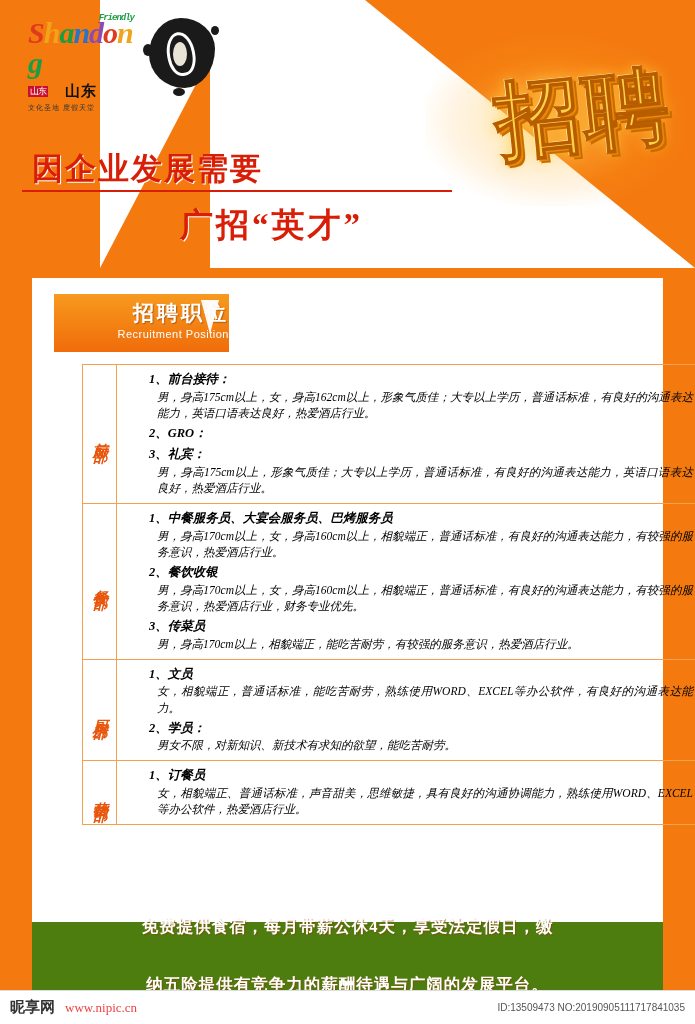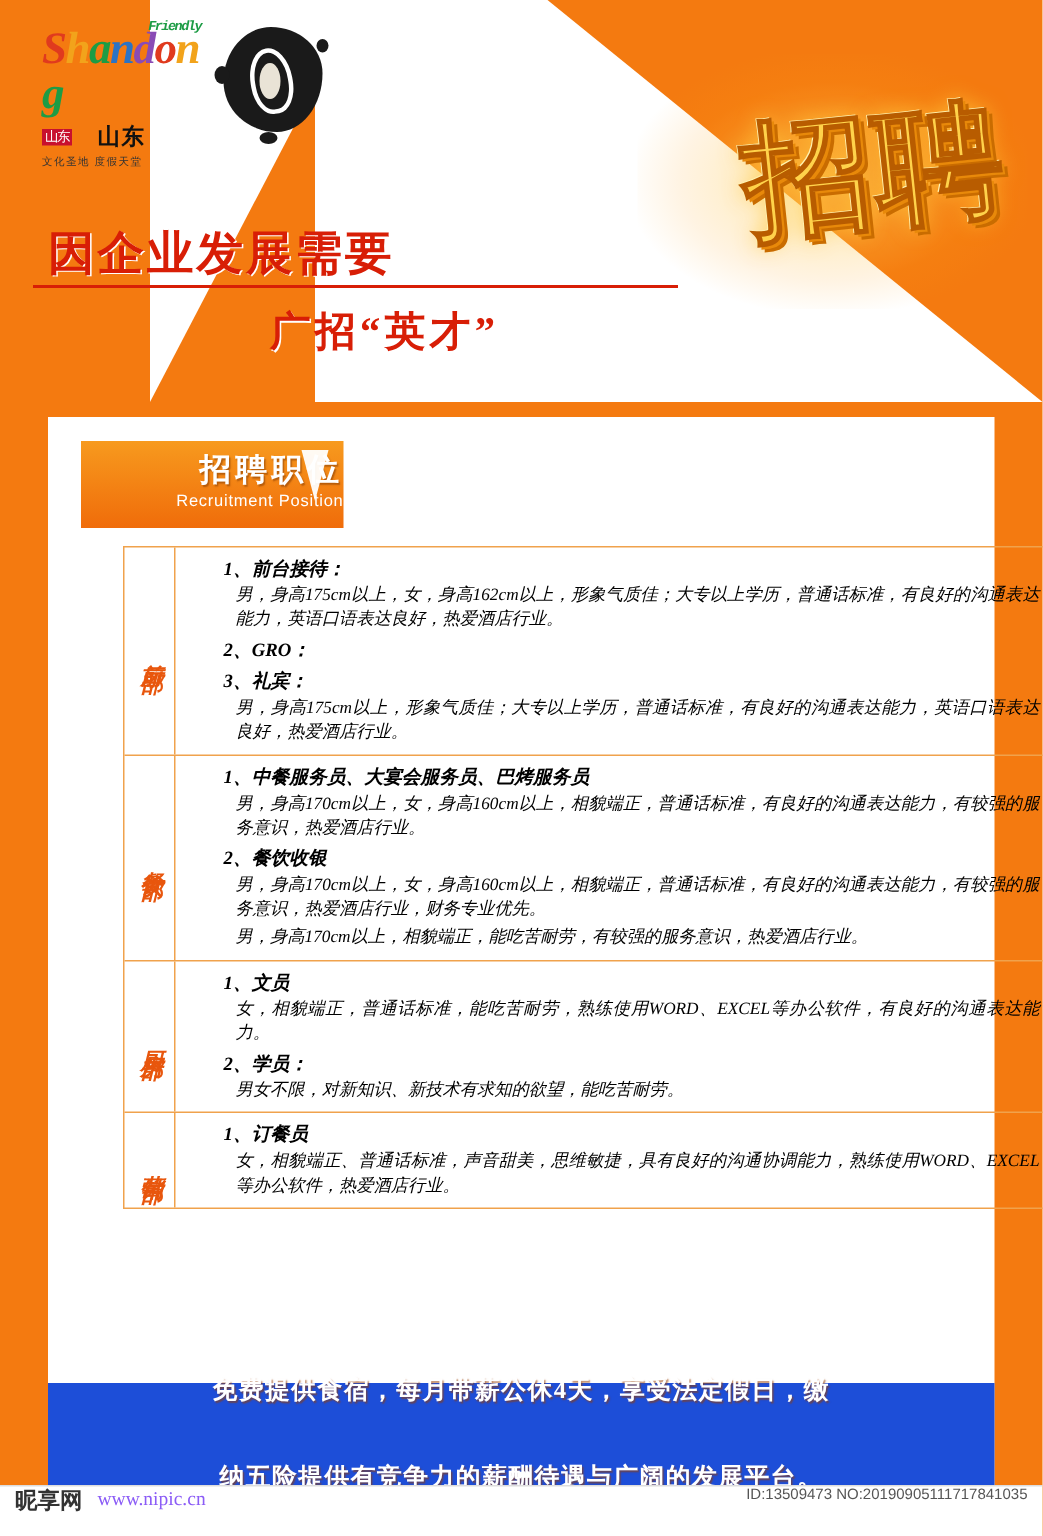--- a/index.html
+++ b/index.html
@@ -109,21 +109,21 @@
   .headline1 {
     position: absolute; left: 32px; top: 148px; z-index: 8;
     font-family: "Liberation Serif", serif;
     font-size: 31px; font-weight: bold;
     color: #d81e06; letter-spacing: 2px;
     text-shadow: 1px 1px 0 #fff;
   }
   .headline2 {
     position: absolute; left: 180px; top: 203px; z-index: 8;
     font-family: "Liberation Serif", serif;
-    font-size: 27px; font-weight: bold;
+    font-size: 33px; font-weight: bold;
     color: #d81e06; letter-spacing: 3px;
     text-shadow: 1px 1px 0 #fff;
   }
   .rule {
     position: absolute; left: 22px; top: 190px; width: 430px; height: 2px;
     background: #d81e06; z-index: 8;
   }
   
   .card {
     position: absolute; left: 32px; top: 278px; width: 631px; height: 712px;
@@ -185,46 +185,46 @@
     color: #000; padding-left: 22px; line-height: 1.5;
   }
   .job-desc {
     font-family: "Liberation Serif", serif;
     font-size: 11.5px; color: #000; line-height: 1.45;
     padding-left: 30px; text-align: justify;
   }
   
   .banner {
     position: absolute; left: 32px; top: 922px; width: 631px; height: 68px;
-    background: #1d4ed8;
+    background: #4d7c0f;
     display: flex; align-items: center; justify-content: center;
     flex-direction: column;
     padding: 0 14px;
     gap: 31px;
   }
   .banner .line {
     font-family: "Liberation Serif", serif;
     font-size: 16.5px; font-weight: bold; color: #ffffff;
     letter-spacing: 1px; line-height: 1.6;
     text-shadow: 1px 1px 1px rgba(150,60,0,.6);
   }
   
   .footer {
     position: absolute; left: 0; bottom: 0; width: 695px; height: 34px;
     background: #ffffff;
     border-top: 1px solid #ddd;
-    display: flex; align-items: flex-start;
+    display: flex; align-items: center;
   }
   .footer .brand {
     font-family: "Liberation Serif", serif;
     font-size: 15px; font-weight: bold; color: #333;
     margin-left: 10px;
   }
   .footer .url {
-    font-size: 13px; color: #8b5cf6; margin-left: 10px;
+    font-size: 13px; color: #ef4444; margin-left: 10px;
     font-family: "Liberation Serif", serif;
   }
   .footer .id {
     margin-left: auto; margin-right: 10px;
     font-size: 10px; color: #555;
   }
 </style>
 </head>
 <body>
 
@@ -300,20 +300,21 @@
         <div class="dept-body">
           <div class="job">
             <div class="job-title">1、中餐服务员、大宴会服务员、巴烤服务员</div>
             <div class="job-desc">男，身高170cm以上，女，身高160cm以上，相貌端正，普通话标准，有良好的沟通表达能力，有较强的服务意识，热爱酒店行业。</div>
           </div>
           <div class="job">
             <div class="job-title">2、餐饮收银</div>
             <div class="job-desc">男，身高170cm以上，女，身高160cm以上，相貌端正，普通话标准，有良好的沟通表达能力，有较强的服务意识，热爱酒店行业，财务专业优先。</div>
           </div>
           <div class="job">
+            <div class="job-title">3、传菜员</div>
             <div class="job-desc">男，身高170cm以上，相貌端正，能吃苦耐劳，有较强的服务意识，热爱酒店行业。</div>
           </div>
         </div>
       </div>
 
 
       <div class="dept-row">
         <div class="dept-name">
           <span class="vtext">厨房部</span>
         </div>

